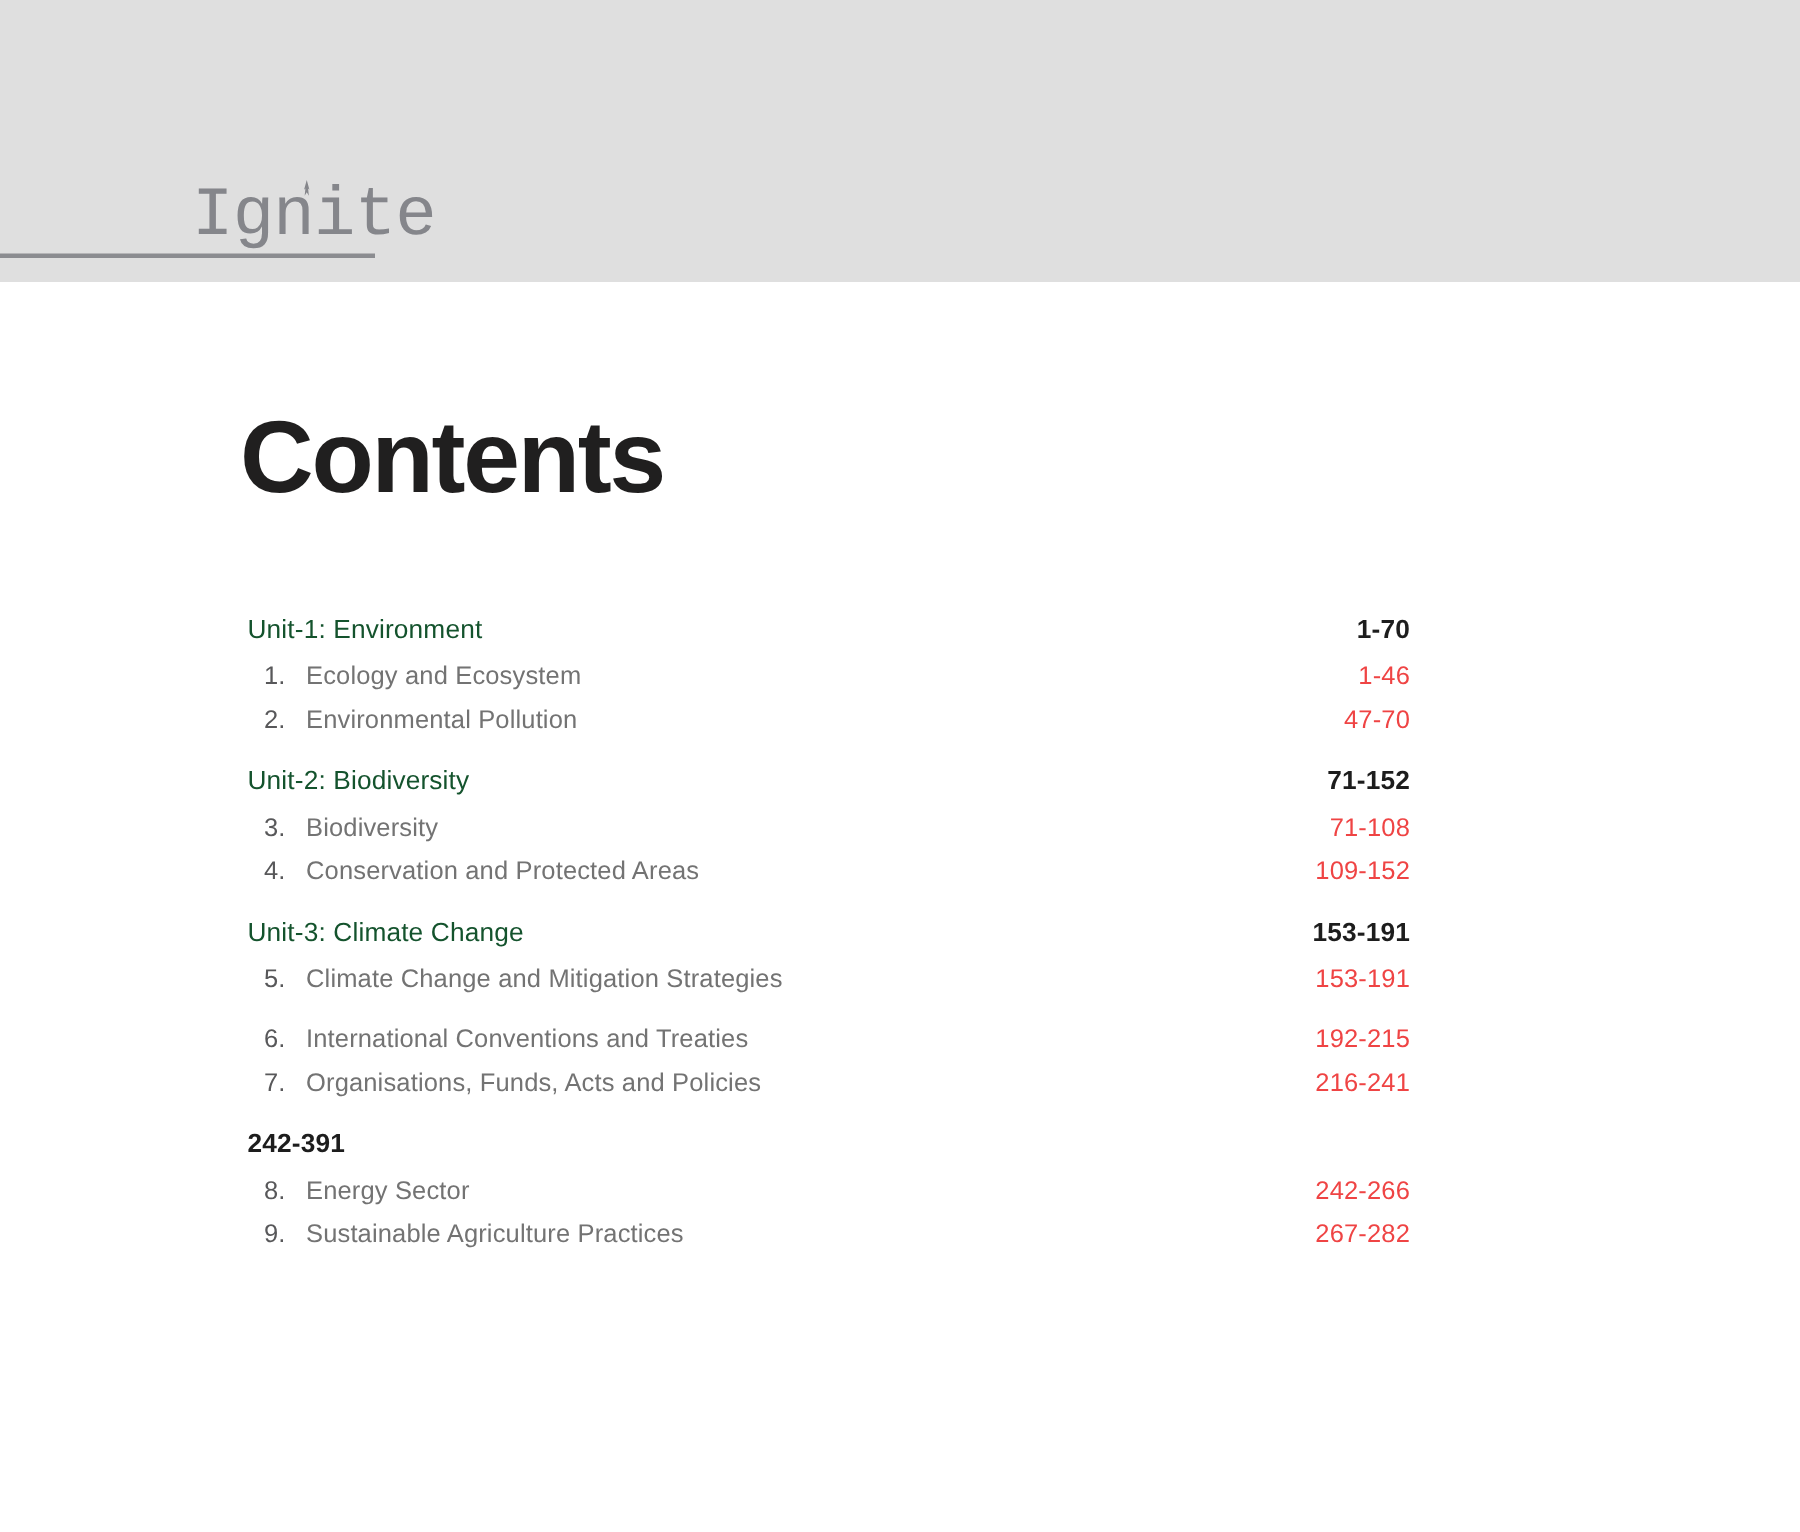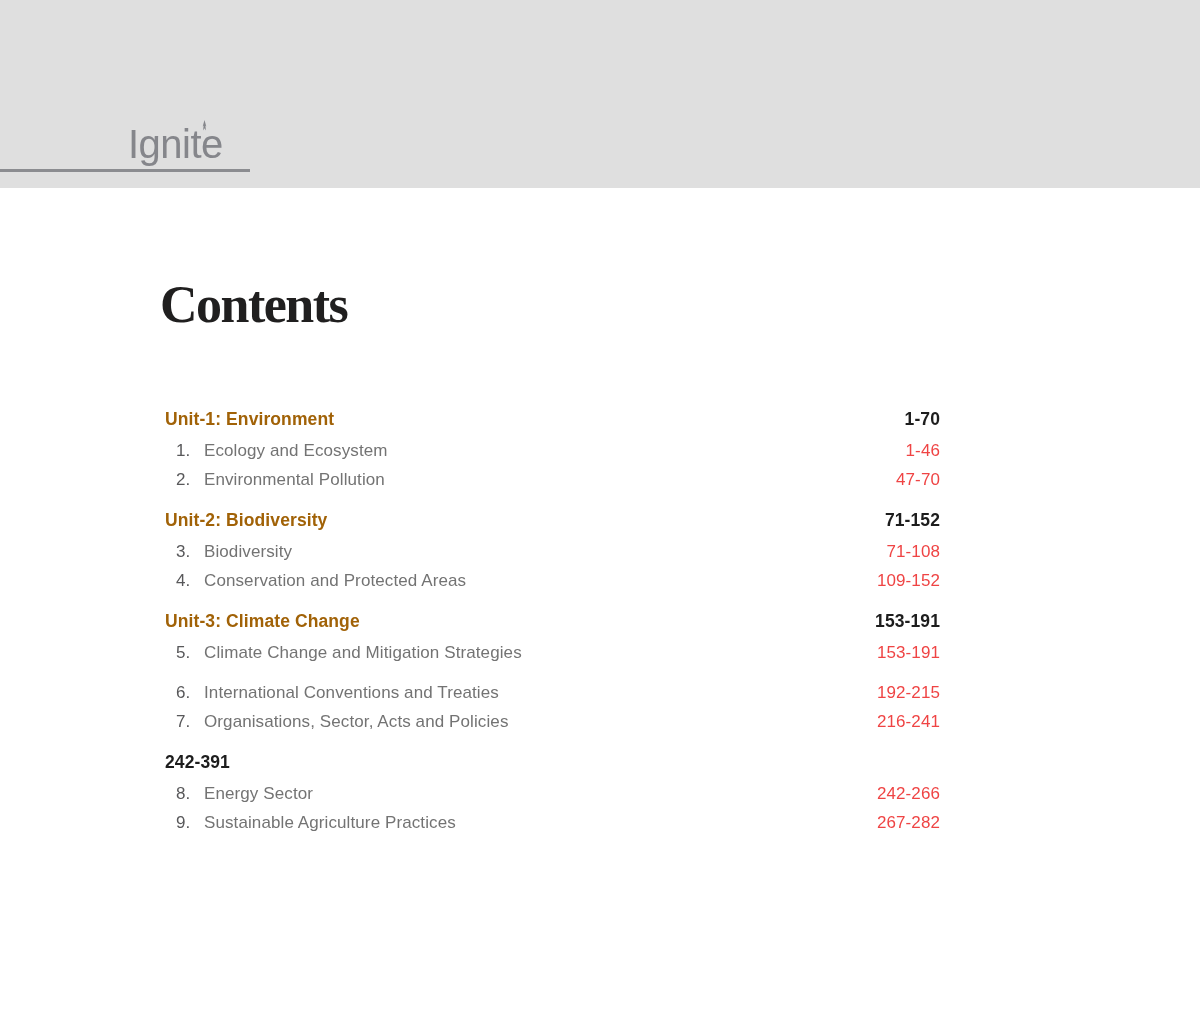--- a/index.html
+++ b/index.html
@@ -41,44 +41,44 @@
     top: 51px;
     width: 250px;
     height: 3px;
     background: #8b8c90;
   }
 
   .brand-text {
     position: absolute;
     left: 128px;
     top: 0px;
-    font-family: Liberation Sans, sans-serif;
-    font-size: 40px;
+    font-family: Liberation Mono, monospace;
+    font-size: 46px;
     font-weight: 400;
     letter-spacing: -0.5px;
     color: #85868b;
     line-height: 52px;
     white-space: nowrap;
   }
 
   .brand-flame {
     position: absolute;
     left: 200px;
     top: 2px;
     width: 9px;
     height: 17px;
   }
 
   
   .page-title {
     position: absolute;
     left: 160px;
     top: 262px;
-    font-family: Liberation Serif, serif;
-    font-size: 52px;
+    font-family: Liberation Sans, sans-serif;
+    font-size: 68px;
     font-weight: bold;
     letter-spacing: -1.5px;
     color: #201f1f;
     line-height: 86px;
     margin: 0;
     white-space: nowrap;
   }
 
   
   .toc {
@@ -101,22 +101,22 @@
     justify-content: space-between;
     white-space: nowrap;
   }
 
   .unit-row {
     margin-bottom: 11px;
   }
 
   .unit-title {
     font-size: 17.5px;
-    font-weight: bold;
-    color: #a16207;
+    font-weight: normal;
+    color: #14532d;
     letter-spacing: 0.1px;
   }
 
   .unit-pages {
     font-size: 17.5px;
     font-weight: bold;
     color: #1d1d1d;
     letter-spacing: 0.1px;
     text-align: left;
   }
@@ -232,21 +232,21 @@
     <div class="toc-row chapter-row">
       <span class="chapter-left">
         <span class="chapter-num">6.</span>
         <span class="chapter-title">International Conventions and Treaties</span>
       </span>
       <span class="chapter-pages">192-215</span>
     </div>
     <div class="toc-row chapter-row">
       <span class="chapter-left">
         <span class="chapter-num">7.</span>
-        <span class="chapter-title">Organisations, Sector, Acts and Policies</span>
+        <span class="chapter-title">Organisations, Funds, Acts and Policies</span>
       </span>
       <span class="chapter-pages">216-241</span>
     </div>
   </div>
 
   <div class="unit-block">
     <div class="toc-row unit-row">
       <span class="unit-pages">242-391</span>
     </div>
     <div class="toc-row chapter-row">

